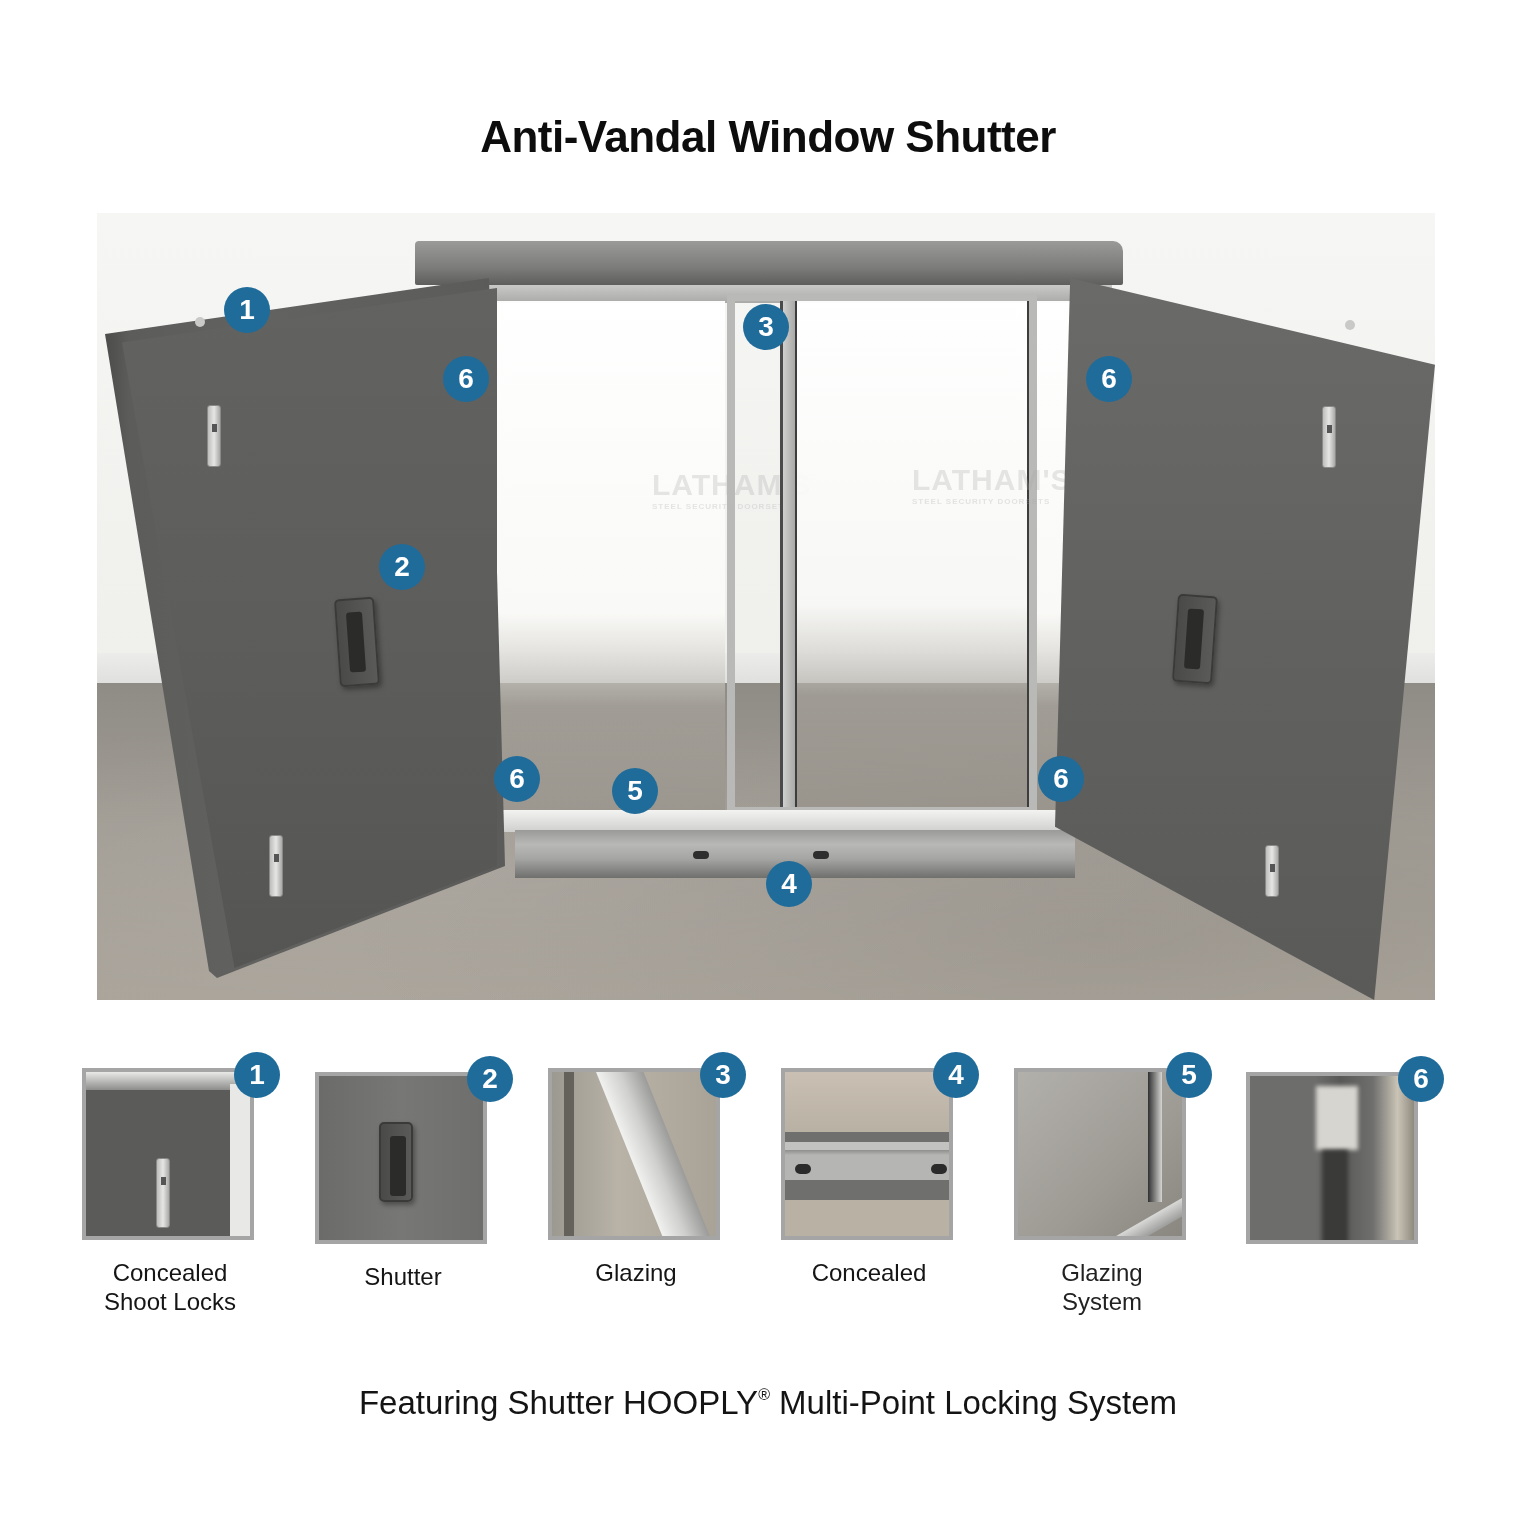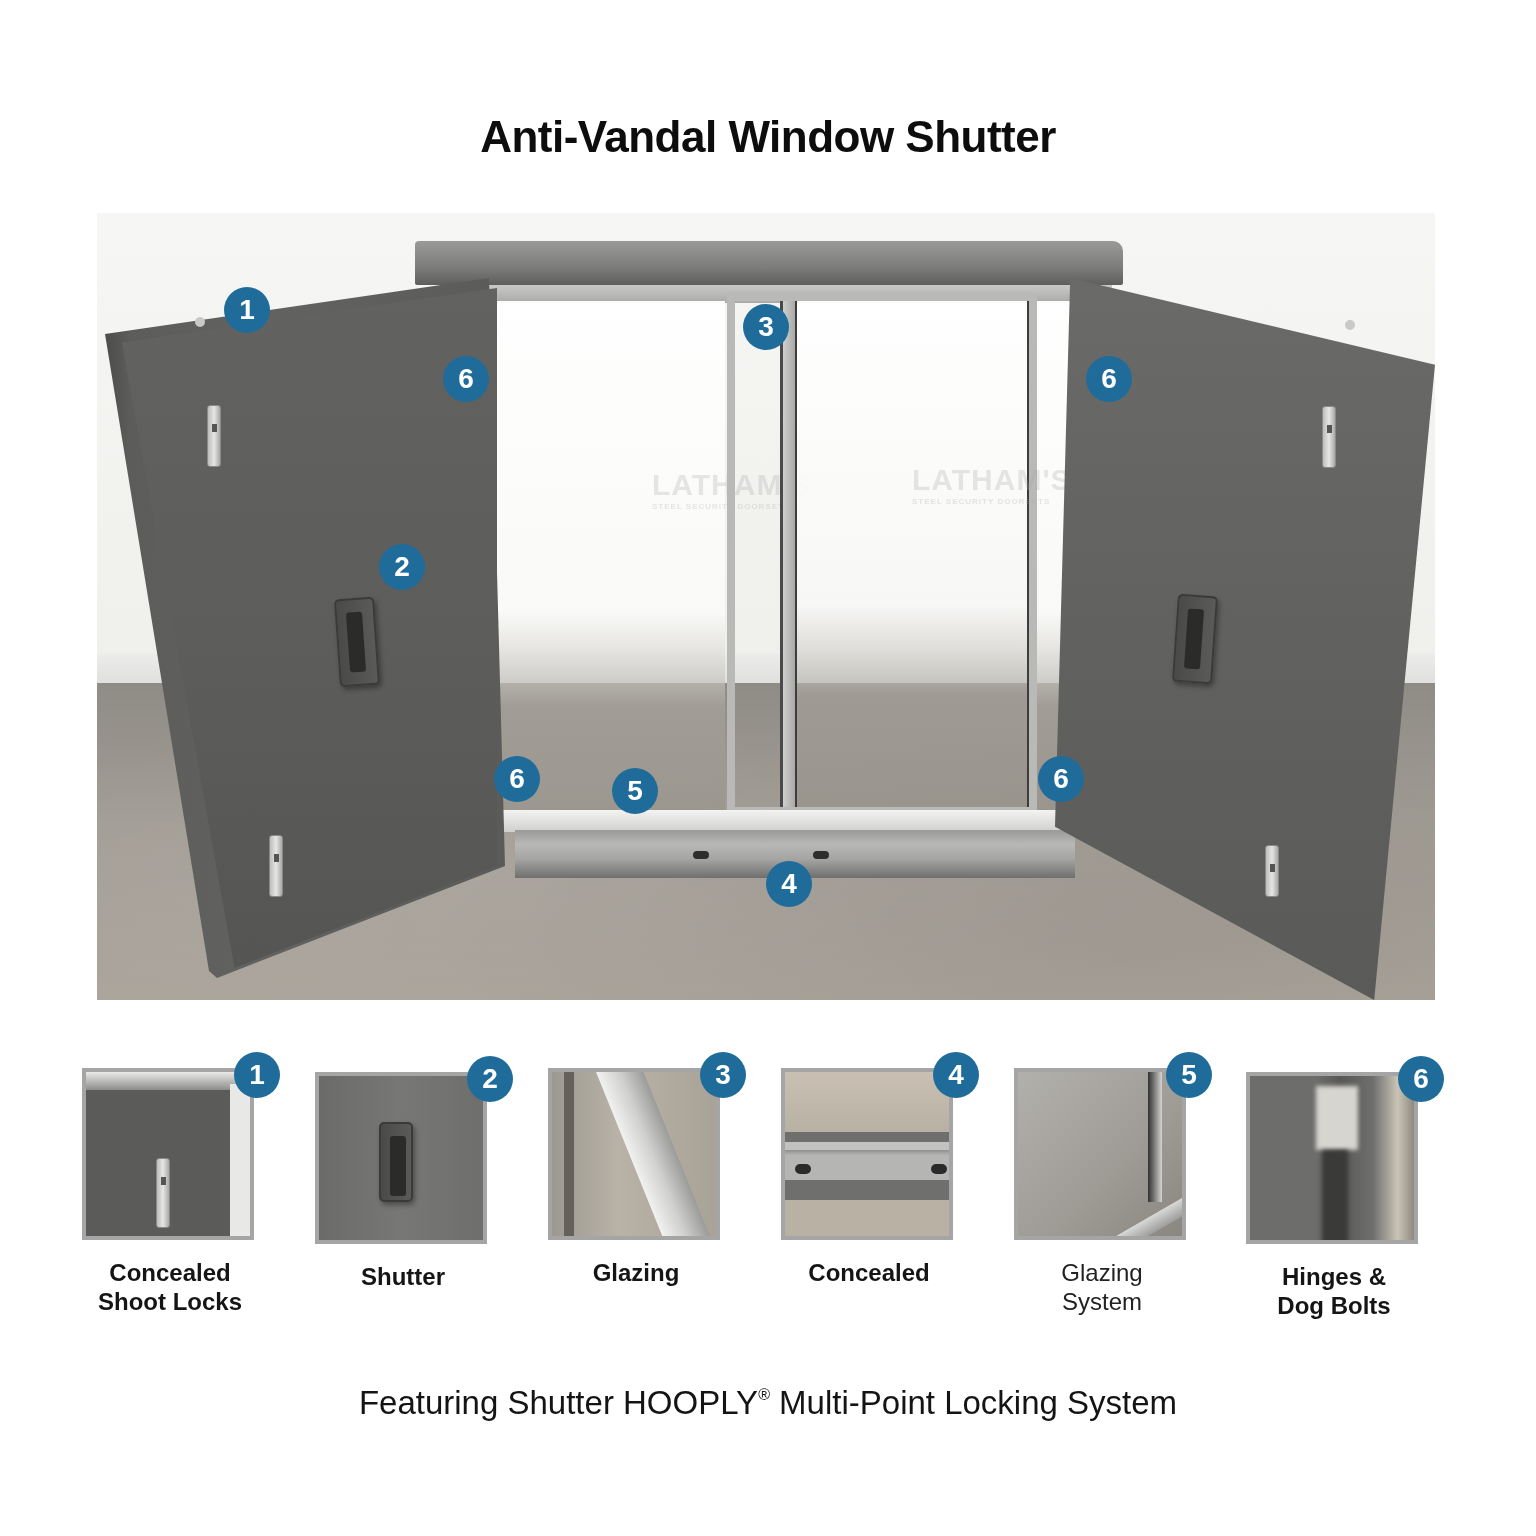--- a/index.html
+++ b/index.html
@@ -83,21 +83,21 @@
     background: #1f6c9b; color: #fff; font-family: "Liberation Sans", sans-serif; font-weight: 700;
     font-size: 28px; line-height: 46px; text-align: center; }
 
   
   .feature { position: absolute; top: 1068px; width: 176px; }
   .thumb { position: relative; width: 172px; height: 172px; border: 4px solid #a5a5a5; overflow: hidden; }
   .thumb-badge { position: absolute; top: -2px; right: -26px; width: 46px; height: 46px; border-radius: 50%;
     background: #1f6c9b; color: #fff; font-weight: 700; font-size: 28px; line-height: 46px; text-align: center;
     font-family: "Liberation Sans", sans-serif; z-index: 3; }
   .feature-label { margin-top: 18px; text-align: center; font-family: "Liberation Sans", sans-serif;
-    font-weight: 700; font-size: 24px; line-height: 29px; color: #151515; }
+    font-weight: 400; font-size: 24px; line-height: 29px; color: #151515; }
   .feature-label.light { font-weight: 400; color: #222; }
 
   .t1 { background: #5b5b5a; }
   .t1 .top { position:absolute; left:0; top:0; width:100%; height:18px; background: linear-gradient(180deg,#e9e9e7,#8d8d8b); }
   .t1 .edge { position:absolute; right:0; top:12px; width:20px; height:160px; background:#e8e8e6; }
   .t2 { background: linear-gradient(90deg,#6b6b6a,#777776,#6e6e6d); }
   .t3 { background: linear-gradient(90deg,#9c9990,#b8b2a7 40%,#a8a297); }
   .t3 .bar { position:absolute; left:40px; top:-10px; width:44px; height:210px; background:linear-gradient(90deg,#f1f1ef,#cfcfcd,#9b9b99);
     transform: rotate(-22deg); transform-origin: top left; }
   .t3 .dark { position:absolute; left:12px; top:0; width:10px; height:172px; background:#3a3834; opacity:0.6; }
@@ -236,21 +236,17 @@
     <div>System</div>
   </div>
 </div>
 
 <div class="feature" style="left:1246px;">
   <div class="thumb t6" style="margin-top:4px;">
     <div class="blk"></div>
     <div class="blk2"></div>
   </div>
   <div class="thumb-badge" style="right:-22px; top:-12px;">6</div>
-  <div class="feature-label">
-    <div>Hinges &amp;</div>
-    <div>Dog Bolts</div>
-  </div>
 </div>
 
 <div class="footer">
   <span>Featuring Shutter HOOPLY</span><sup>®</sup><span> Multi-Point Locking System</span>
 </div>
 
 </body></html>

